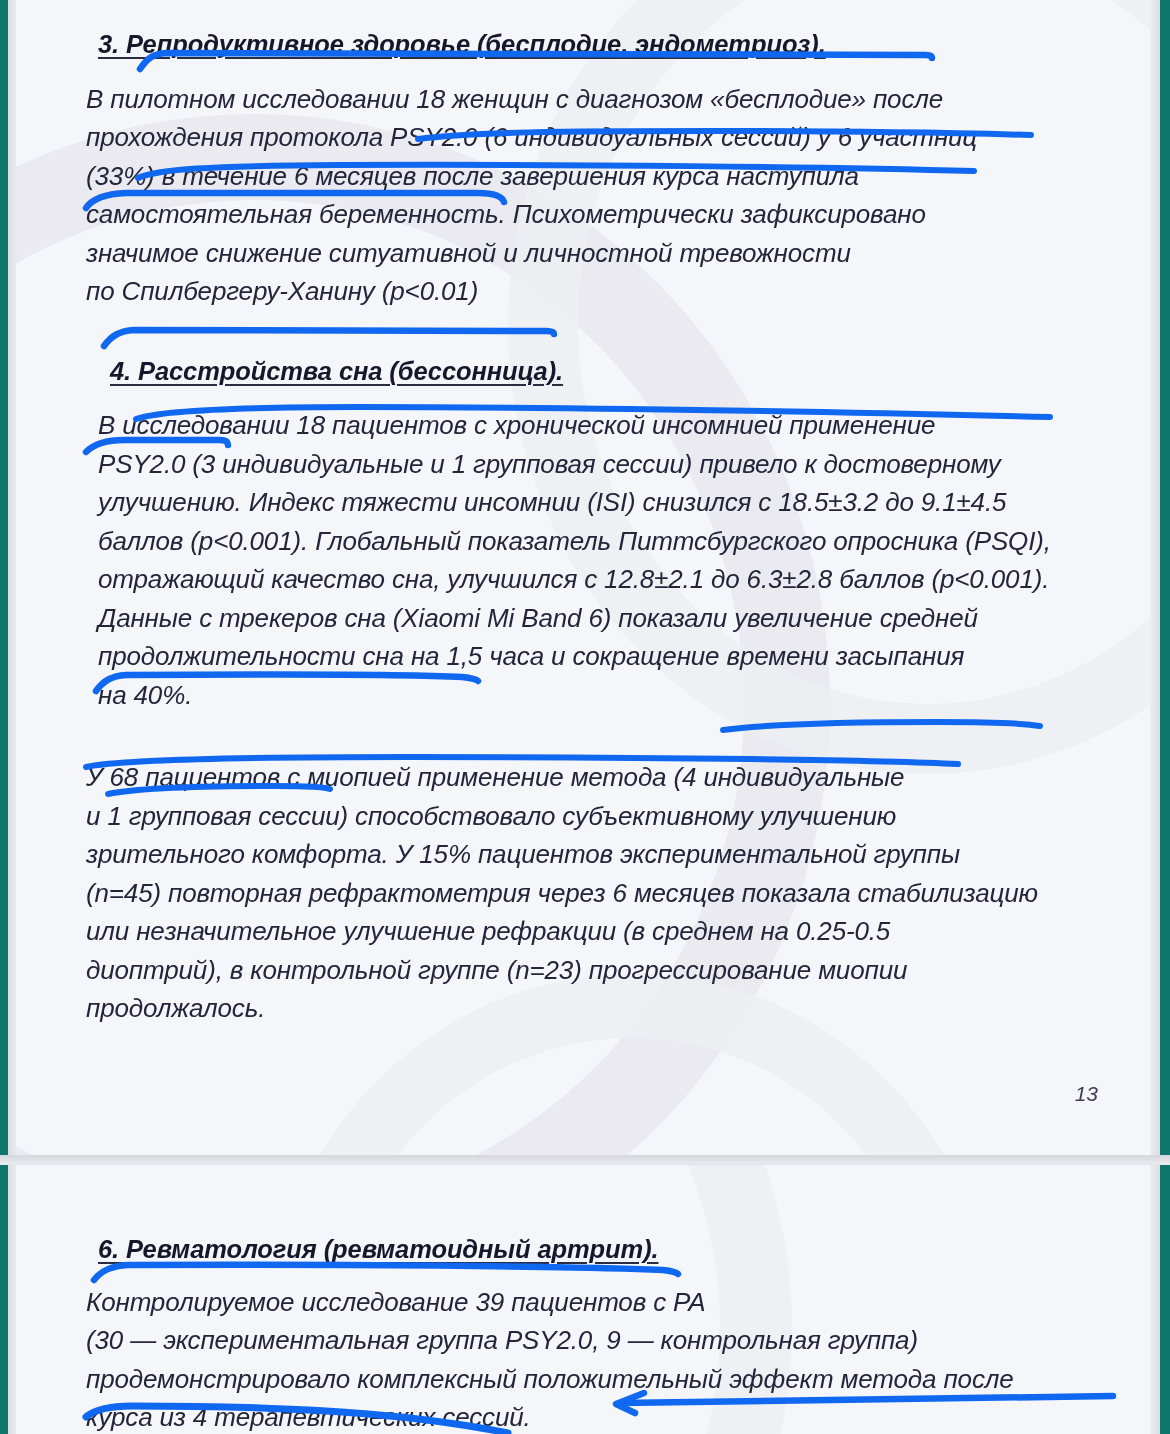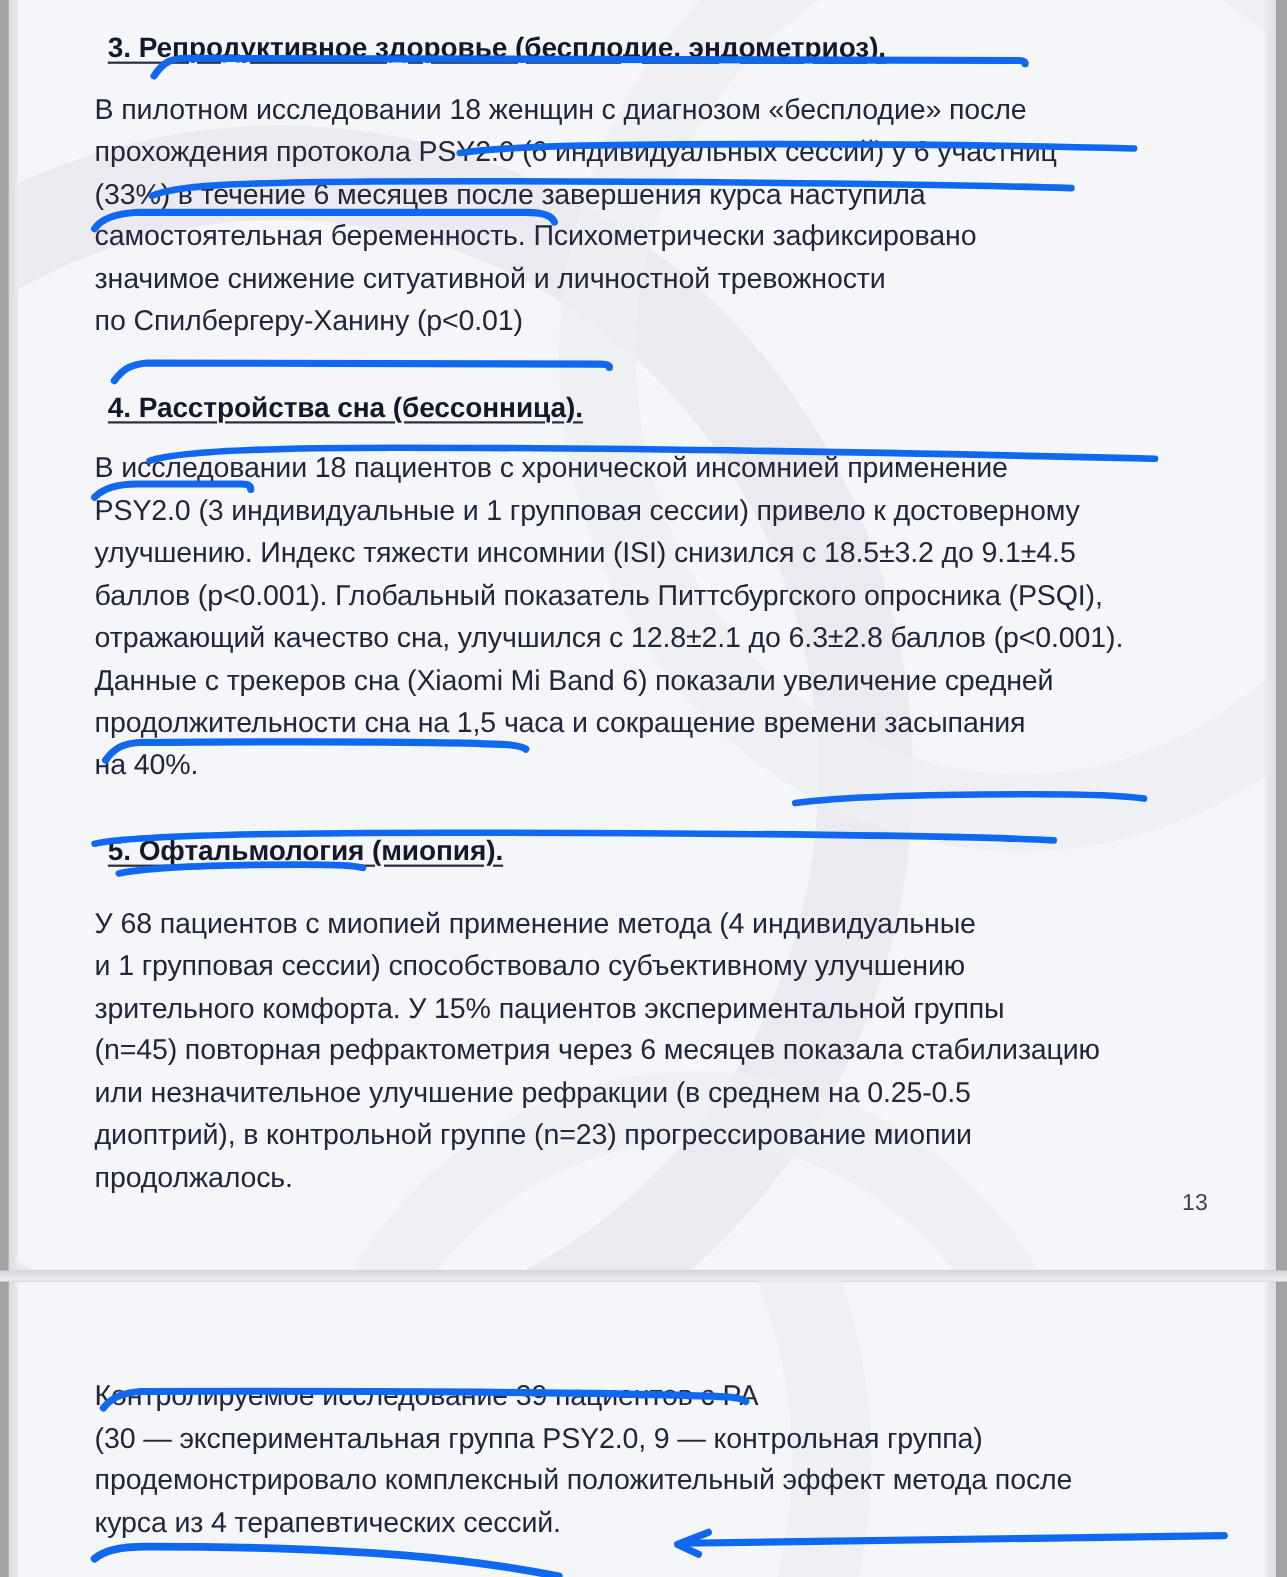--- a/index.html
+++ b/index.html
@@ -12,21 +12,22 @@
     height: 1434px;
     overflow: hidden;
     font-family: "Liberation Sans", sans-serif;
     -webkit-font-smoothing: antialiased;
   }
 
   .viewer {
     position: relative;
     width: 1170px;
     height: 1434px;
-    background: #a3a3a3;
+    background: #0f766e;
+    font-style: italic;
   }
 
   
   .page {
     position: absolute;
     left: 8px;
     width: 1152px;
     background: #f5f6fa;
     overflow: hidden;
     box-shadow: 0 0 0 1px rgba(0,0,0,0.035);
@@ -164,38 +165,35 @@
           <h2 class="section-heading">3. Репродуктивное здоровье (бесплодие, эндометриоз).</h2>
         </div>
         <p class="body-text" style="margin-top:18px;">В пилотном исследовании 18 женщин с диагнозом «бесплодие» после
 прохождения протокола PSY2.0 (6 индивидуальных сессий) у 6 участниц
 (33%) в течение 6 месяцев после завершения курса наступила
 самостоятельная беременность. Психометрически зафиксировано
 значимое снижение ситуативной и личностной тревожности
 по Спилбергеру-Ханину (p&lt;0.01)</p>
       </div>
 
-      <div style="margin-top:44px;">
+      <div style="margin-top:44px;margin-left:12px;">
         <div class="heading-row">
           <h2 class="section-heading">4. Расстройства сна (бессонница).</h2>
         </div>
         <p class="body-text" style="margin-top:18px;">В исследовании 18 пациентов с хронической инсомнией применение
 PSY2.0 (3 индивидуальные и 1 групповая сессии) привело к достоверному
 улучшению. Индекс тяжести инсомнии (ISI) снизился с 18.5±3.2 до 9.1±4.5
 баллов (p&lt;0.001). Глобальный показатель Питтсбургского опросника (PSQI),
 отражающий качество сна, улучшился с 12.8±2.1 до 6.3±2.8 баллов (p&lt;0.001).
 Данные с трекеров сна (Xiaomi Mi Band 6) показали увеличение средней
 продолжительности сна на 1,5 часа и сокращение времени засыпания
 на 40%.</p>
       </div>
 
       <div style="margin-top:44px;">
-        <div class="heading-row">
-          <h2 class="section-heading">5. Офтальмология (миопия).</h2>
-        </div>
         <p class="body-text" style="margin-top:28px;">У 68 пациентов с миопией применение метода (4 индивидуальные
 и 1 групповая сессии) способствовало субъективному улучшению
 зрительного комфорта. У 15% пациентов экспериментальной группы
 (n=45) повторная рефрактометрия через 6 месяцев показала стабилизацию
 или незначительное улучшение рефракции (в среднем на 0.25-0.5
 диоптрий), в контрольной группе (n=23) прогрессирование миопии
 продолжалось.</p>
       </div>
 
     </div>
@@ -232,20 +230,23 @@
 
   <div class="page page--two">
 
     <div class="watermark wm-b" style="left:-180px;top:-330px;width:820px;height:840px;border-width:72px;"></div>
 
     <div class="page-gutter-left"></div>
     <div class="page-gutter-right"></div>
 
     <div class="content" style="padding-top:68px;">
       <div>
+        <div class="heading-row">
+          <h2 class="section-heading">6. Ревматология (ревматоидный артрит).</h2>
+        </div>
         <p class="body-text" style="margin-top:16px;">Контролируемое исследование 39 пациентов с РА
 (30 — экспериментальная группа PSY2.0, 9 — контрольная группа)
 продемонстрировало комплексный положительный эффект метода после
 курса из 4 терапевтических сессий.</p>
       </div>
     </div>
 
     <svg class="ink-layer" viewBox="0 0 1152 275" preserveAspectRatio="none">
 
       <path class="ink" stroke-width="6.5" d="M86 115 C 94 105, 104 101, 120 100 C 330 99, 560 101, 655 105 C 664 106, 668 107, 670 109"></path>

